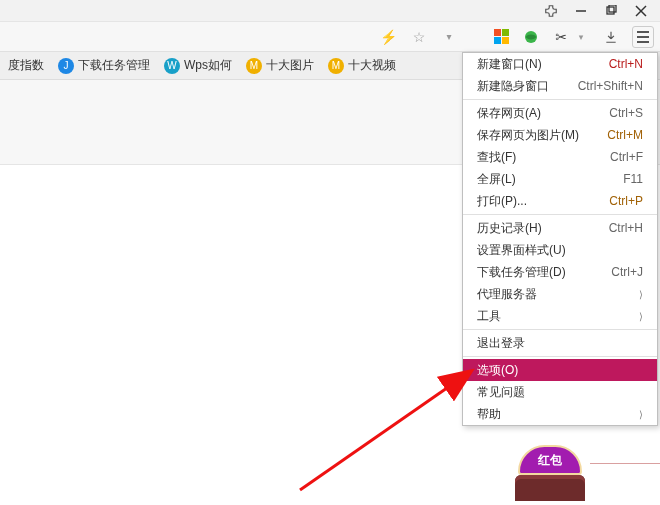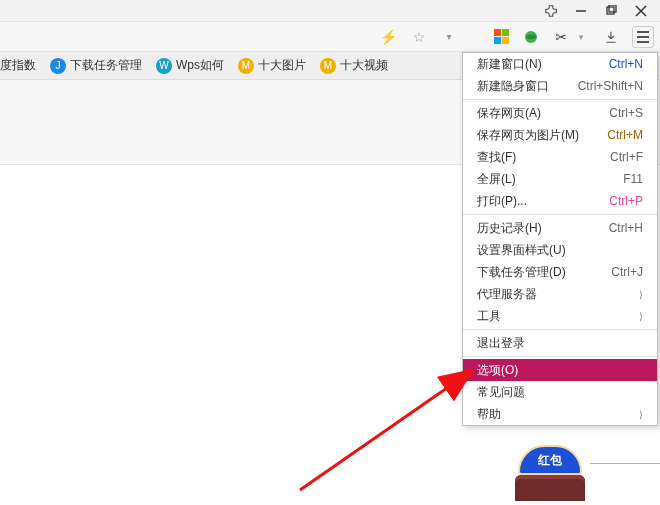--- a/index.html
+++ b/index.html
@@ -50,21 +50,21 @@
     display:flex; flex-direction:column; justify-content:center; align-items:center; gap:3px;
   }
   .hamburger span{ width:12px; height:2px; background:#555; }
 
   
   .bookmarkbar {
     height: 28px;
     background: #efefef;
     border-bottom: 1px solid #ddd;
     display: flex;
-    padding: 0 0;
+    padding: 0 8px;
     gap: 14px;
     font-size: 12px;
     color: #333;
     white-space: nowrap;
   }
   .bm-item { display:flex; align-items:center; gap:4px; }
   .bm-icon {
     width:16px; height:16px; border-radius:50%;
     display:flex; align-items:center; justify-content:center;
     font-size:10px; color:#fff;
@@ -110,21 +110,21 @@
     position:absolute; top:0; left:0; width:660px; height:505px;
     pointer-events:none; z-index:60;
   }
 
   
   .red-env {
     position:absolute; right:70px; bottom:0;
     width:80px; height:60px;
   }
   .red-env .top {
-    width:64px; height:30px; background:#1d4ed8; border-radius:30px 30px 4px 4px;
+    width:64px; height:30px; background:#a21caf; border-radius:30px 30px 4px 4px;
     margin:0 auto; display:flex; align-items:center; justify-content:center;
     color:#fff; font-size:12px; font-weight:bold;
     border:2px solid #f3d9a0;
   }
   .red-env .body {
     width:70px; height:26px; background:#6d2b2b;
     margin:0 auto; border-radius:6px 6px 0 0;
     box-shadow: inset 0 4px 0 #8a3a3a;
   }
   .red-env .line {
@@ -220,21 +220,21 @@
   <div class="red-env">
     <div class="line"></div>
     <div class="top">红包</div>
     <div class="body"></div>
   </div>
 </div>
 
 <div class="menu" id="main-menu">
     <div class="mi">
       <span>新建窗口(N)</span>
-      <span style="color: #1d4ed8;">Ctrl+N</span>
+      <span style="color: #b91c1c;">Ctrl+N</span>
     </div>
     <div class="mi">
       <span>新建隐身窗口</span>
       <span style="color: rgb(102, 102, 102);">Ctrl+Shift+N</span>
     </div>
     <div class="sep"></div>
     <div class="mi">
       <span>保存网页(A)</span>
       <span style="color: rgb(102, 102, 102);">Ctrl+S</span>
     </div>
@@ -245,21 +245,21 @@
     <div class="mi">
       <span>查找(F)</span>
       <span style="color: rgb(102, 102, 102); margin-left: 8px;">Ctrl+F</span>
     </div>
     <div class="mi">
       <span>全屏(L)</span>
       <span style="color: rgb(102, 102, 102);">F11</span>
     </div>
     <div class="mi">
       <span>打印(P)...</span>
-      <span style="color: #ec4899;">Ctrl+P</span>
+      <span style="color: #a16207;">Ctrl+P</span>
     </div>
     <div class="sep"></div>
     <div class="mi">
       <span>历史记录(H)</span>
       <span style="color: rgb(102, 102, 102);">Ctrl+H</span>
     </div>
     <div class="mi">
       <span>设置界面样式(U)</span>
       <span style="color: rgb(102, 102, 102);"></span>
     </div>

